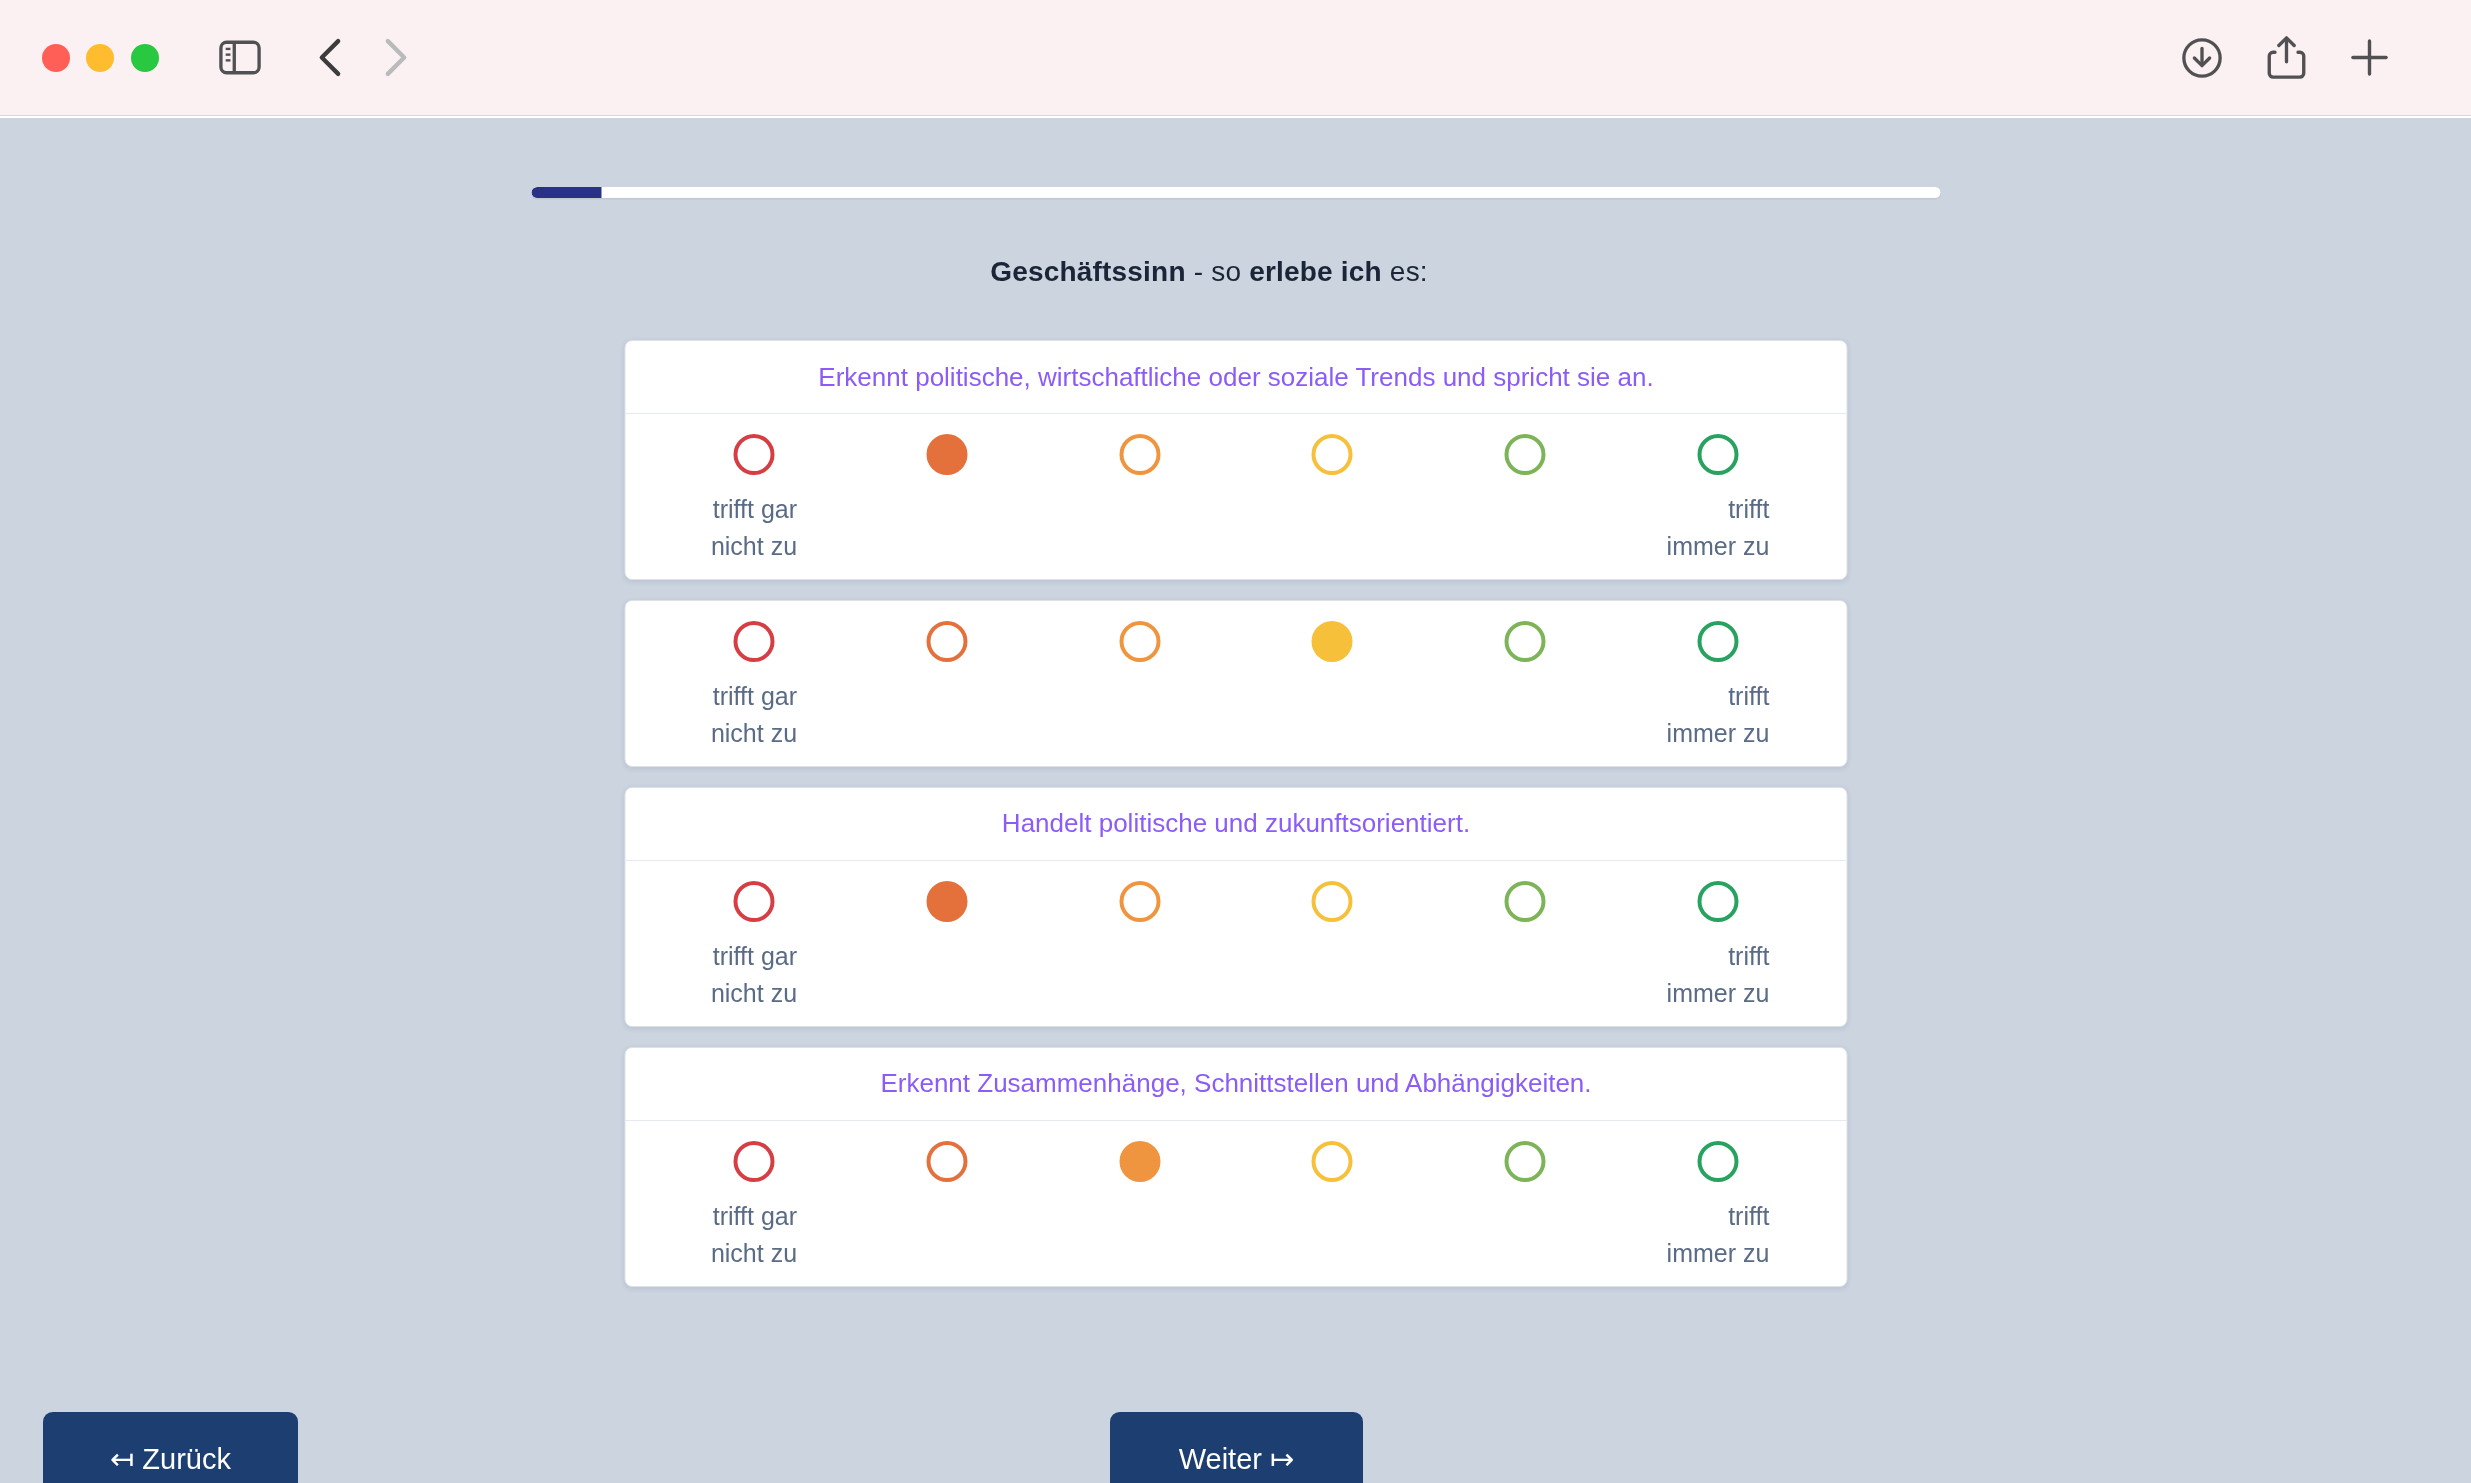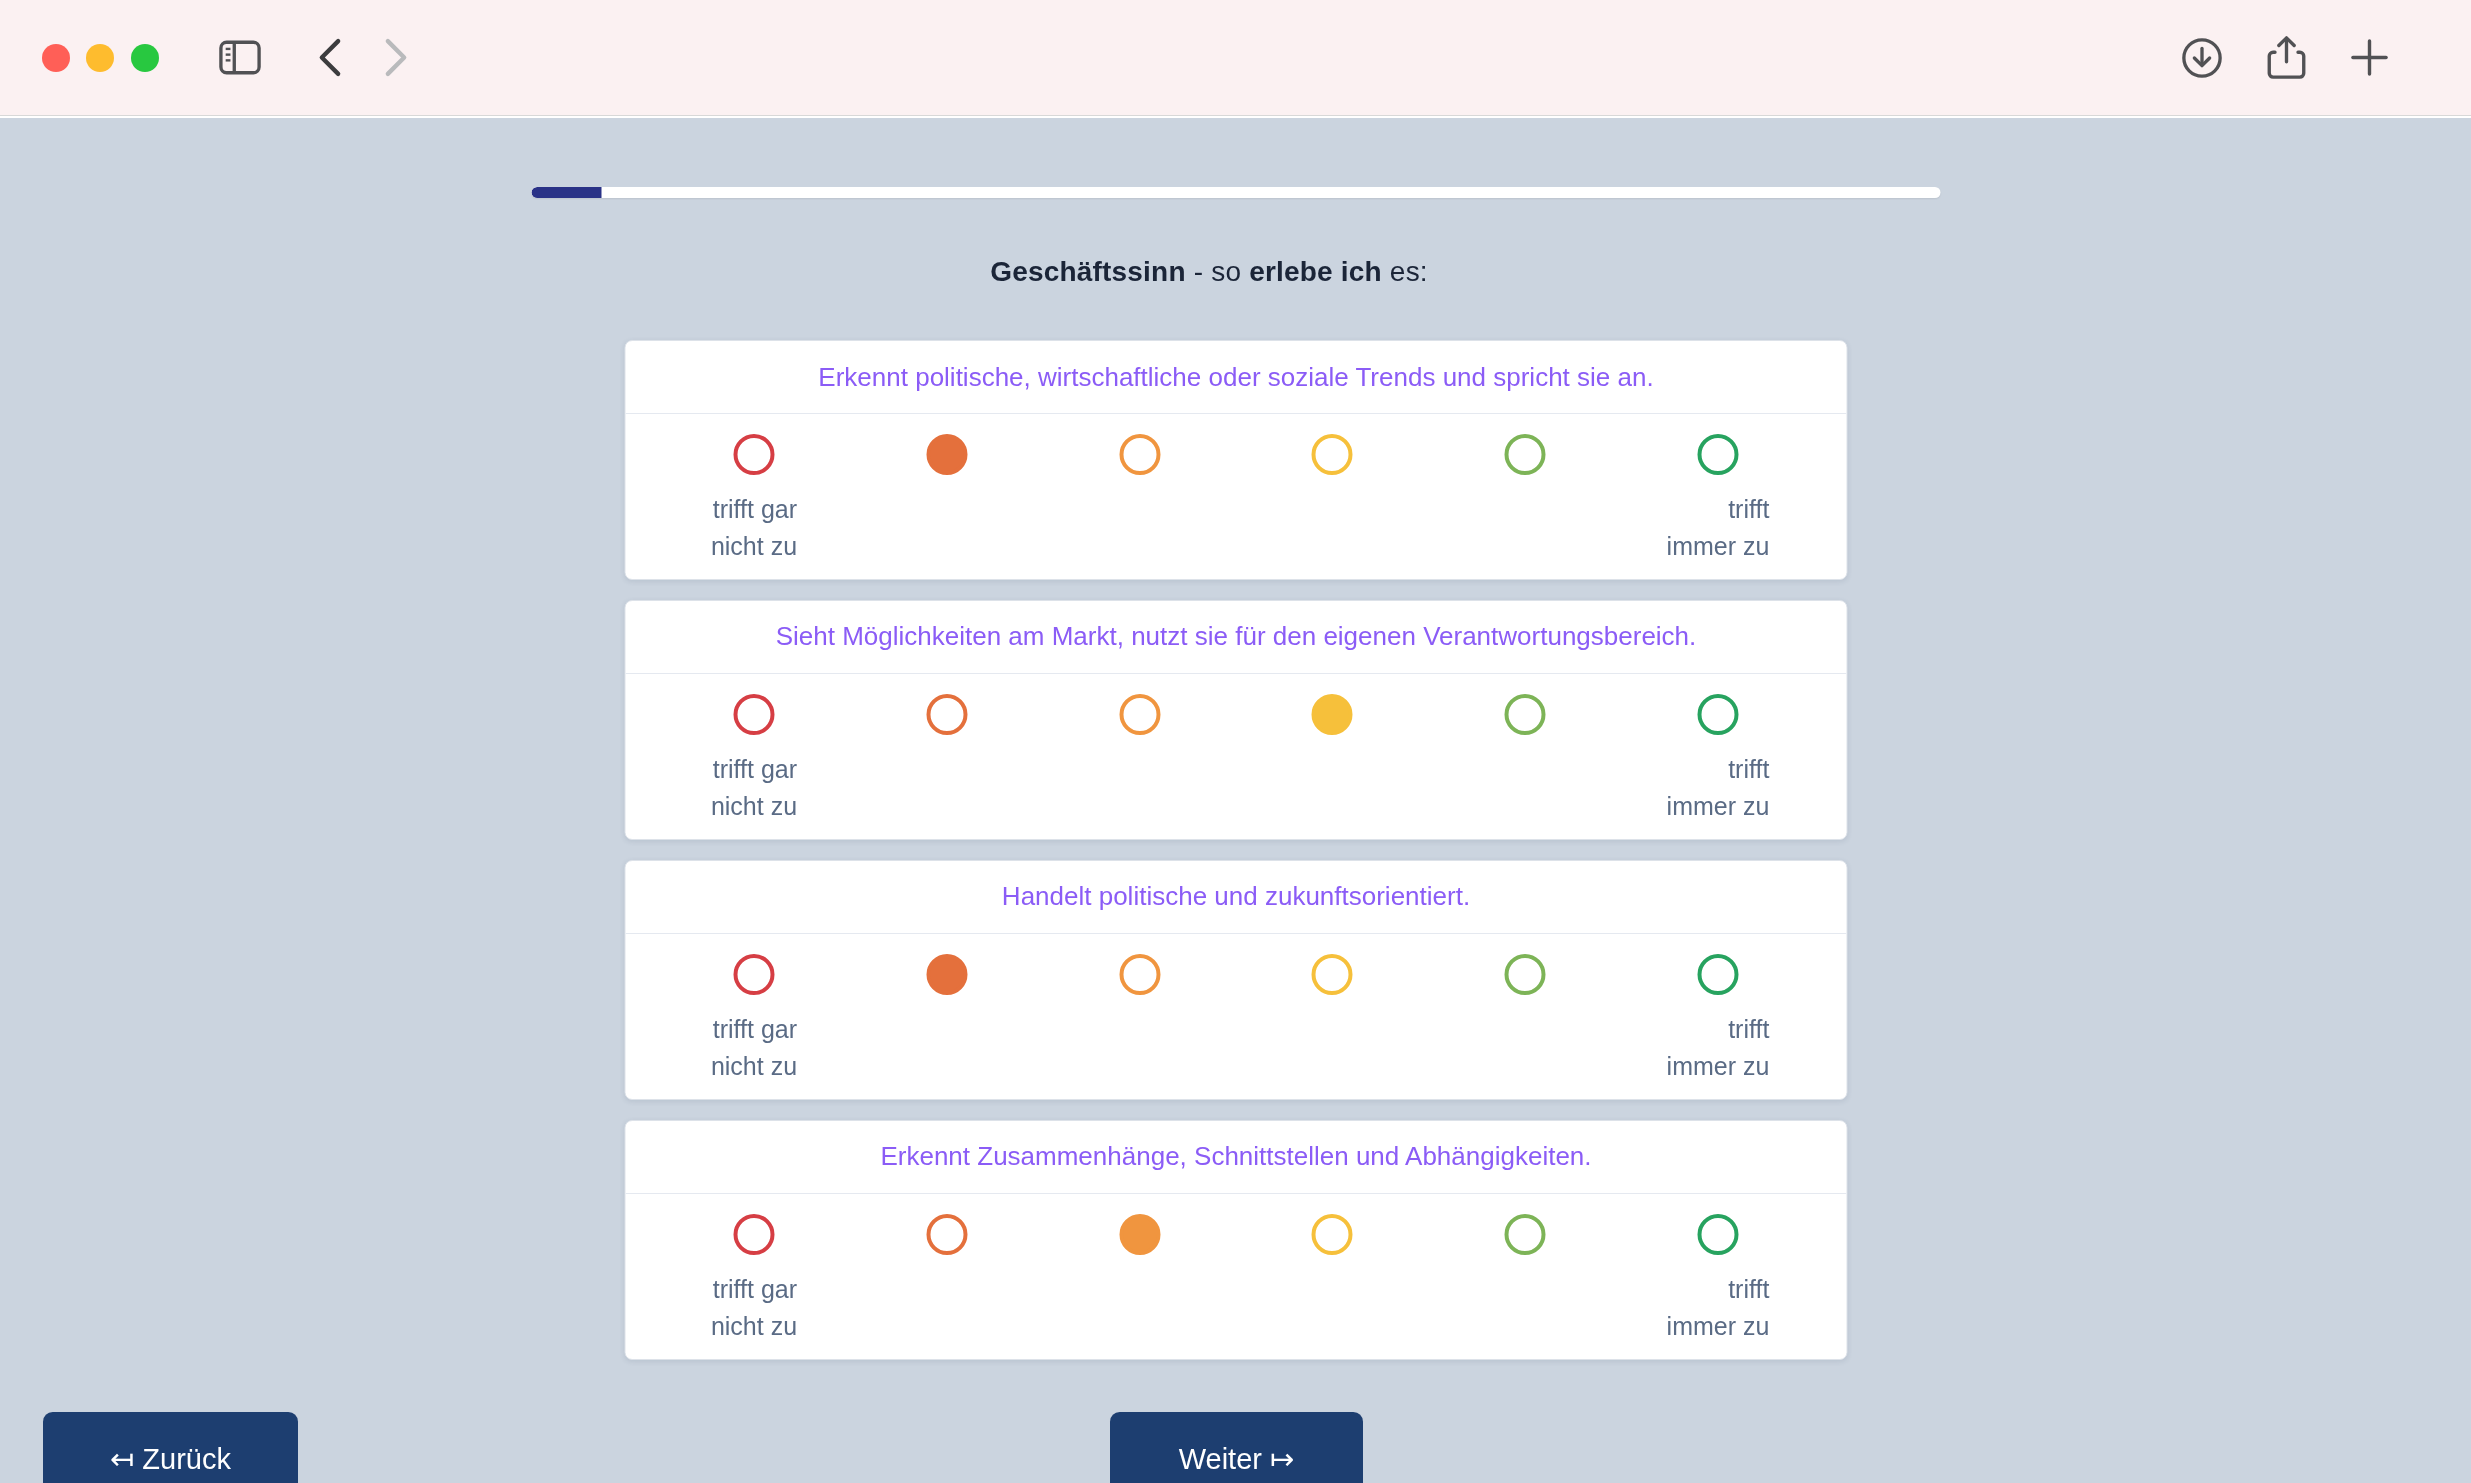--- a/index.html
+++ b/index.html
@@ -150,21 +150,20 @@
               <div class="opt-label"></div>
             </div>
             <div class="opt-col">
               <div class="opt-circle" style="border-color: rgb(39, 163, 95);"></div>
               <div class="opt-label">trifft<br>immer zu</div>
             </div>
           </div>
         </div>
       </div>
       <div class="card">
-        <div class="card-header">Sieht Möglichkeiten am Markt, nutzt sie für den eigenen Verantwortungsbereich.</div>
         <div class="card-body">
           <div class="opt-row">
             <div class="opt-col">
               <div class="opt-circle" style="border-color: rgb(214, 62, 68);"></div>
               <div class="opt-label">trifft gar<br>nicht zu</div>
             </div>
             <div class="opt-col">
               <div class="opt-circle" style="border-color: rgb(228, 112, 60);"></div>
               <div class="opt-label"></div>
             </div>

